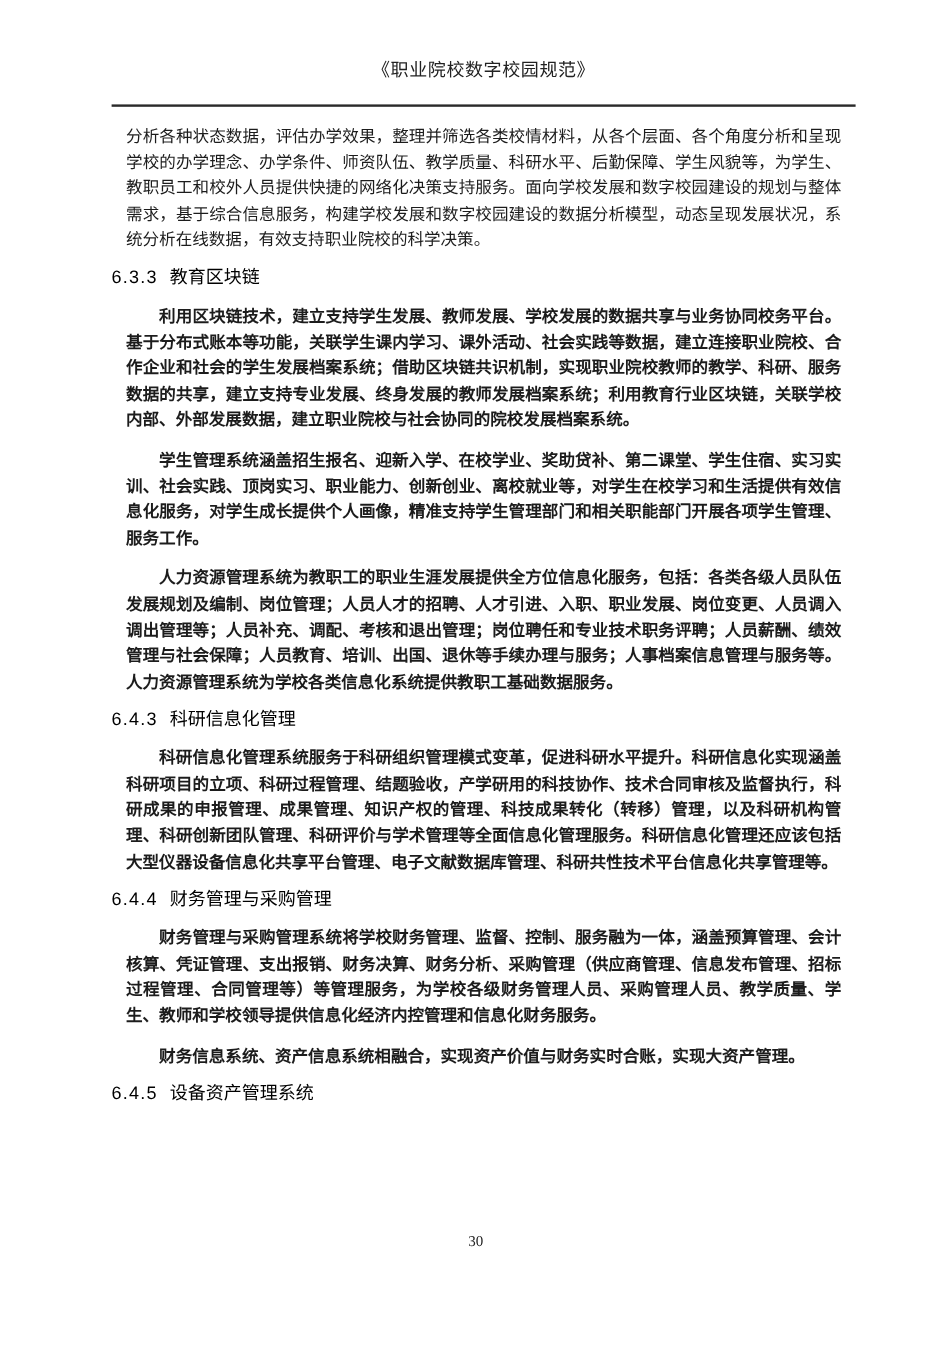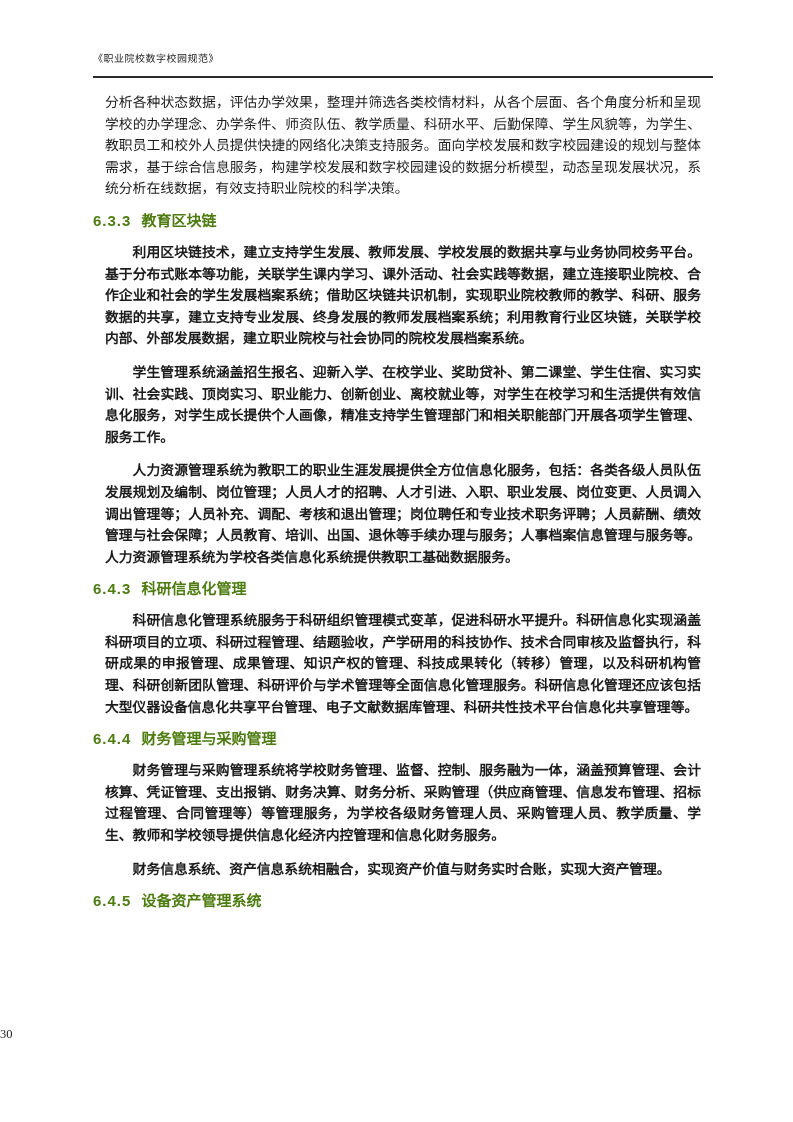--- a/index.html
+++ b/index.html
@@ -16,25 +16,25 @@
     font-family: "Liberation Serif", "DejaVu Serif", serif;
     overflow: hidden;
   }
   .content {
     position: absolute;
     left: 93px;
     top: 50px;
     width: 620px;
   }
   .page-header {
-    text-align: left;
-    font-size: 10px;
+    text-align: center;
+    font-size: 15px;
     letter-spacing: 0.5px;
     color: #222222;
-    padding-bottom: 8px;
+    padding-bottom: 19px;
     line-height: 18px;
   }
   .header-divider {
     border-top: 2px solid #2a2a2a;
     height: 0;
   }
   .doc-body {
     margin-top: 14px;
   }
   .para {
@@ -43,36 +43,36 @@
     line-height: 21.6px;
     text-align: justify;
     color: #1c1c1c;
   }
   .para.indent {
     text-indent: 2em;
     font-weight: bold;
   }
   .heading {
     font-family: "Liberation Sans", "DejaVu Sans", sans-serif;
-    font-weight: bold;
+    font-weight: normal;
     font-size: 15px;
     line-height: 18px;
     margin: 12px 0 9px 0;
-    color: #4d7c0f;
+    color: #000000;
   }
   .heading .hnum {
     letter-spacing: 1px;
     margin-right: 10px;
   }
   .page-number {
     position: absolute;
     left: 0;
     right: 0;
     bottom: 80px;
-    text-align: left;
+    text-align: center;
     font-size: 12.5px;
     color: #222222;
   }
 </style>
 </head>
 <body>
 
 <div class="page">
   <div class="content">
 

